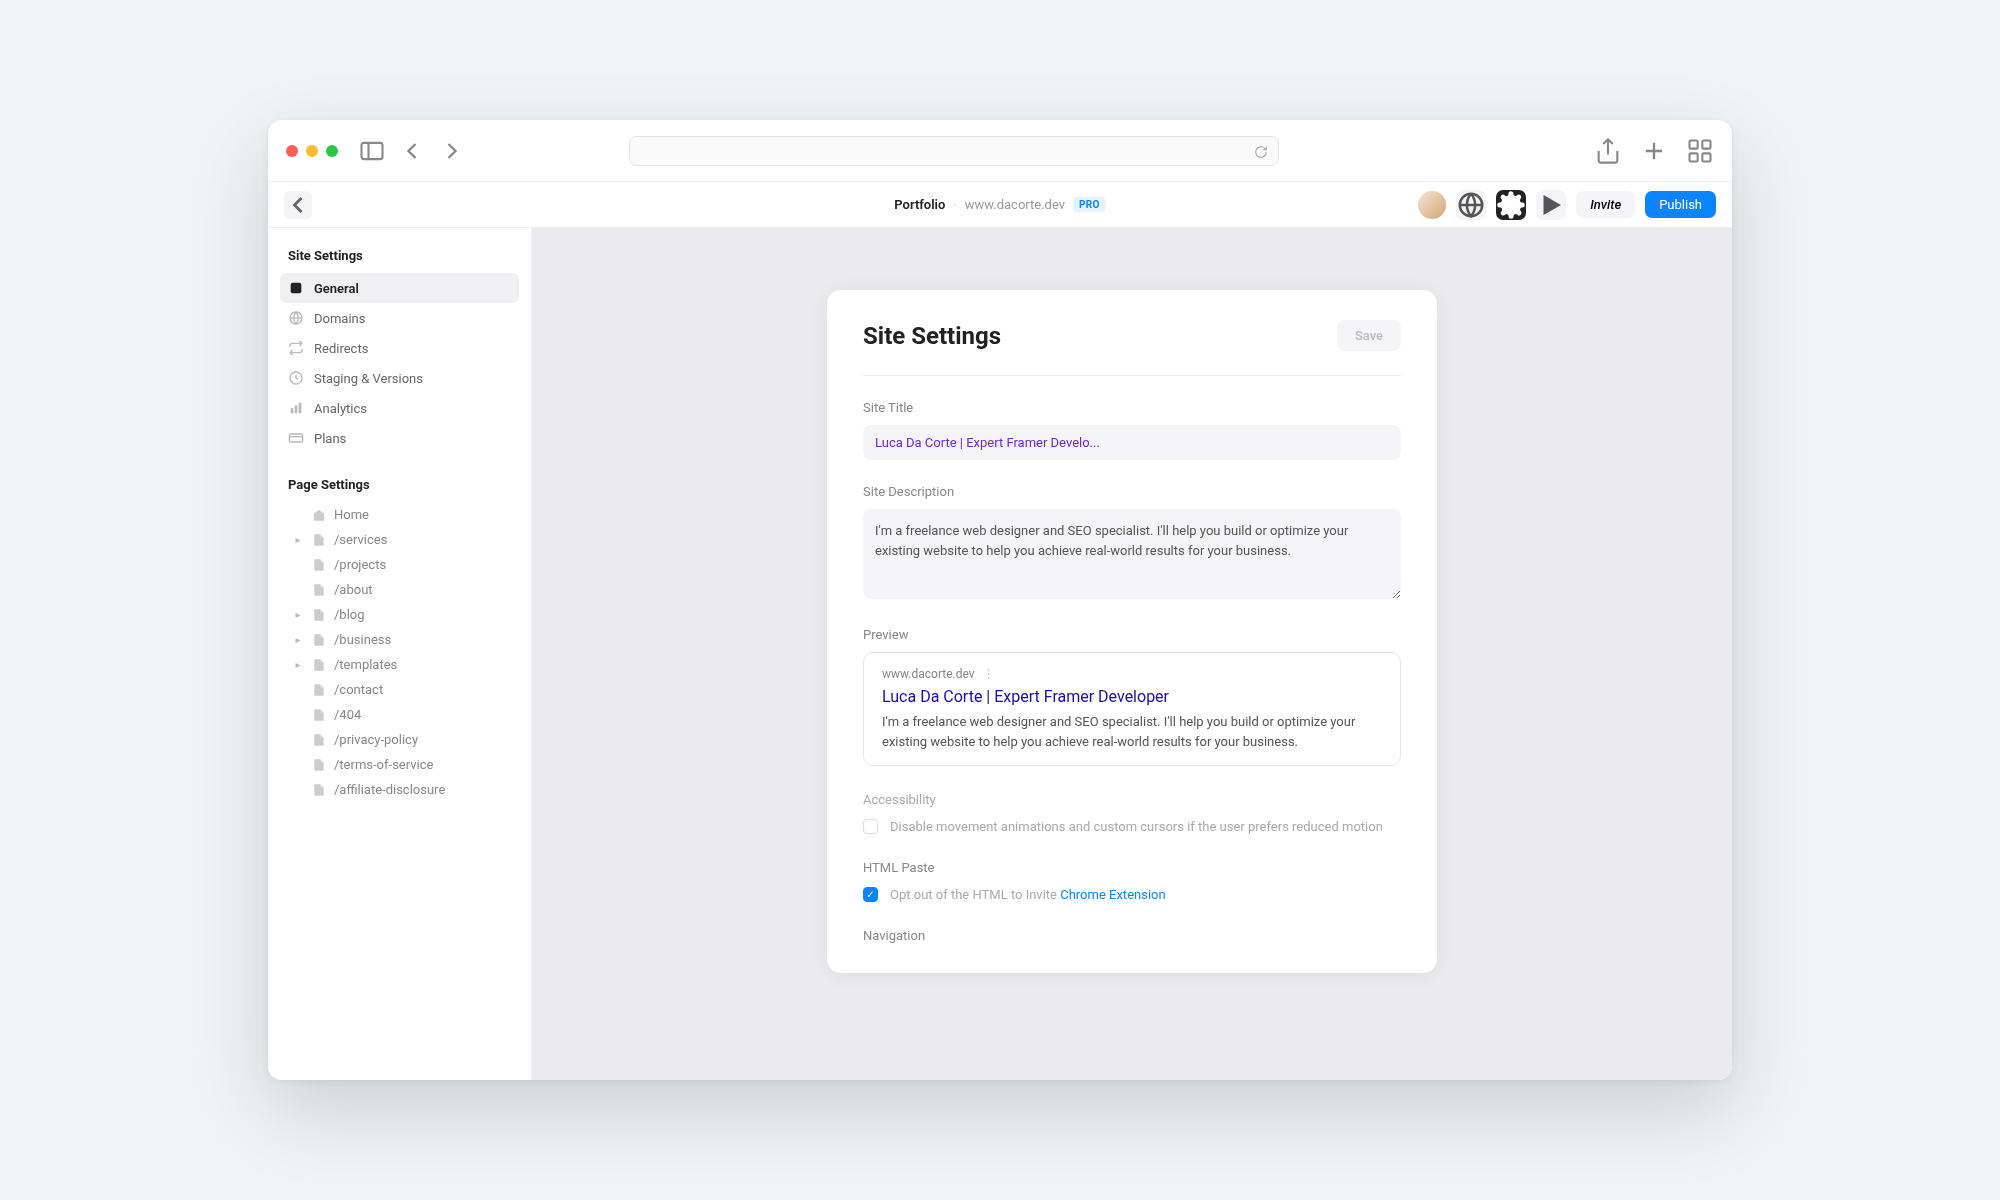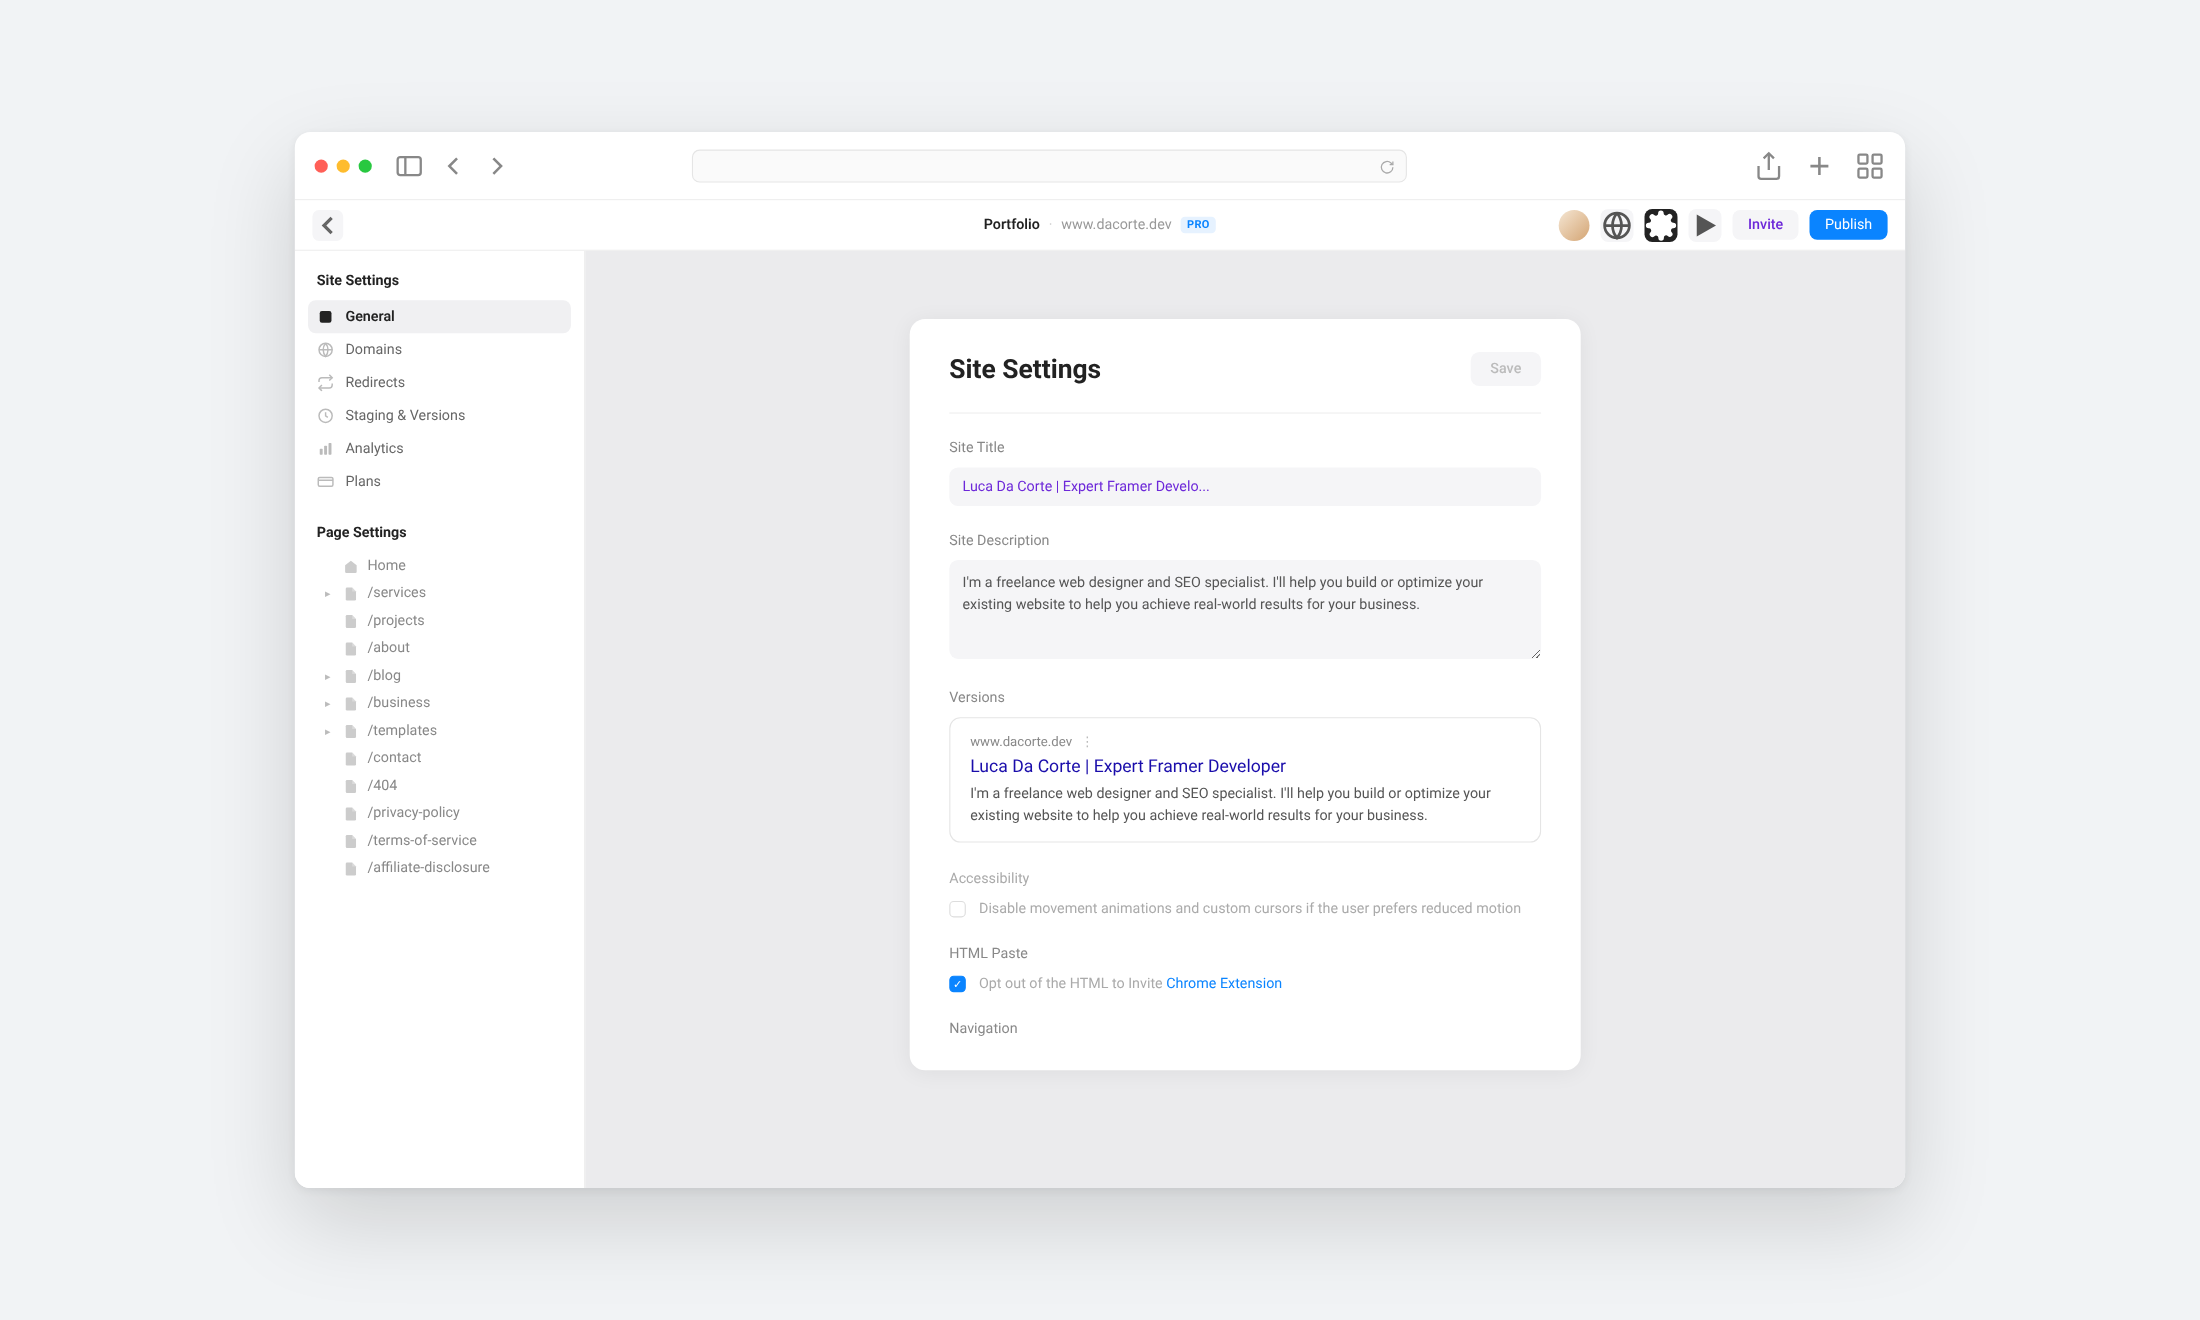--- a/index.html
+++ b/index.html
@@ -22,21 +22,21 @@
     .back-chip { width: 28px; height: 28px; background: #f5f5f7; border-radius: 6px; display: flex; align-items: center; justify-content: center; cursor: pointer; }
     .header-center { position: absolute; left: 50%; transform: translateX(-50%); display: flex; align-items: center; gap: 8px; font-size: 13px; }
     .header-title { font-weight: 600; color: #222; }
     .header-domain { color: #999; }
     .pro-badge { background: #e6f2ff; color: #0a84ff; font-size: 10px; font-weight: 700; padding: 2px 6px; border-radius: 4px; letter-spacing: 0.3px; }
     .header-right { margin-left: auto; display: flex; align-items: center; gap: 10px; }
     .avatar { width: 28px; height: 28px; border-radius: 50%; background: linear-gradient(135deg, #f5e6d3, #d4a574); }
     .header-icon-btn { width: 30px; height: 30px; border-radius: 7px; display: flex; align-items: center; justify-content: center; cursor: pointer; }
     .header-icon-btn.dark { background: #222; color: #fff; }
     .header-icon-btn.light { background: #f5f5f7; color: #555; }
-    .btn-invite { background: #f5f5f7; color: #6d28d9; font-size: 13px; font-weight: 500; padding: 6px 14px; border-radius: 7px; cursor: pointer; border: none; }
+    .btn-invite { background: #f5f5f7; color: #000000; font-size: 13px; font-weight: 500; padding: 6px 14px; border-radius: 7px; cursor: pointer; border: none; font-style: italic; }
     .btn-publish { background: #0a84ff; color: #fff; font-size: 13px; font-weight: 400; padding: 6px 14px; border-radius: 7px; cursor: pointer; border: none; }
     
     
     .app-body { flex: 1; display: flex; position: relative; overflow: hidden; }
     
     
     .sidebar { width: 264px; background: #fff; border-right: 1px solid #eee; padding: 16px 12px; overflow-y: auto; }
     .sidebar-heading { font-size: 13px; font-weight: 700; color: #222; padding: 4px 8px; margin-bottom: 6px; }
     .sidebar-item { display: flex; align-items: center; gap: 10px; padding: 7px 8px; border-radius: 7px; cursor: pointer; color: #666; font-size: 13px; }
     .sidebar-item.active { background: #f0f0f2; color: #222; font-weight: 600; }
@@ -350,21 +350,21 @@
             <input class="form-input" value="Luca Da Corte | Expert Framer Develo..." style="">
           </div>
         </div>
 
         <div style="margin-top:24px;">
           <label class="form-label">Site Description</label>
           <textarea class="form-textarea" style="">I'm a freelance web designer and SEO specialist. I'll help you build or optimize your existing website to help you achieve real-world results for your business.</textarea>
         </div>
 
         <div style="margin-top:24px;">
-          <label class="form-label">Versions</label>
+          <label class="form-label">Preview</label>
           <div class="preview-box">
             <div class="preview-url">
               <span>www.dacorte.dev</span>
               <span style="color:#bbb;">⋮</span>
             </div>
             <div class="preview-title">Luca Da Corte | Expert Framer Developer</div>
             <div class="preview-desc">I'm a freelance web designer and SEO specialist. I'll help you build or optimize your existing website to help you achieve real-world results for your business.</div>
           </div>
         </div>
 

